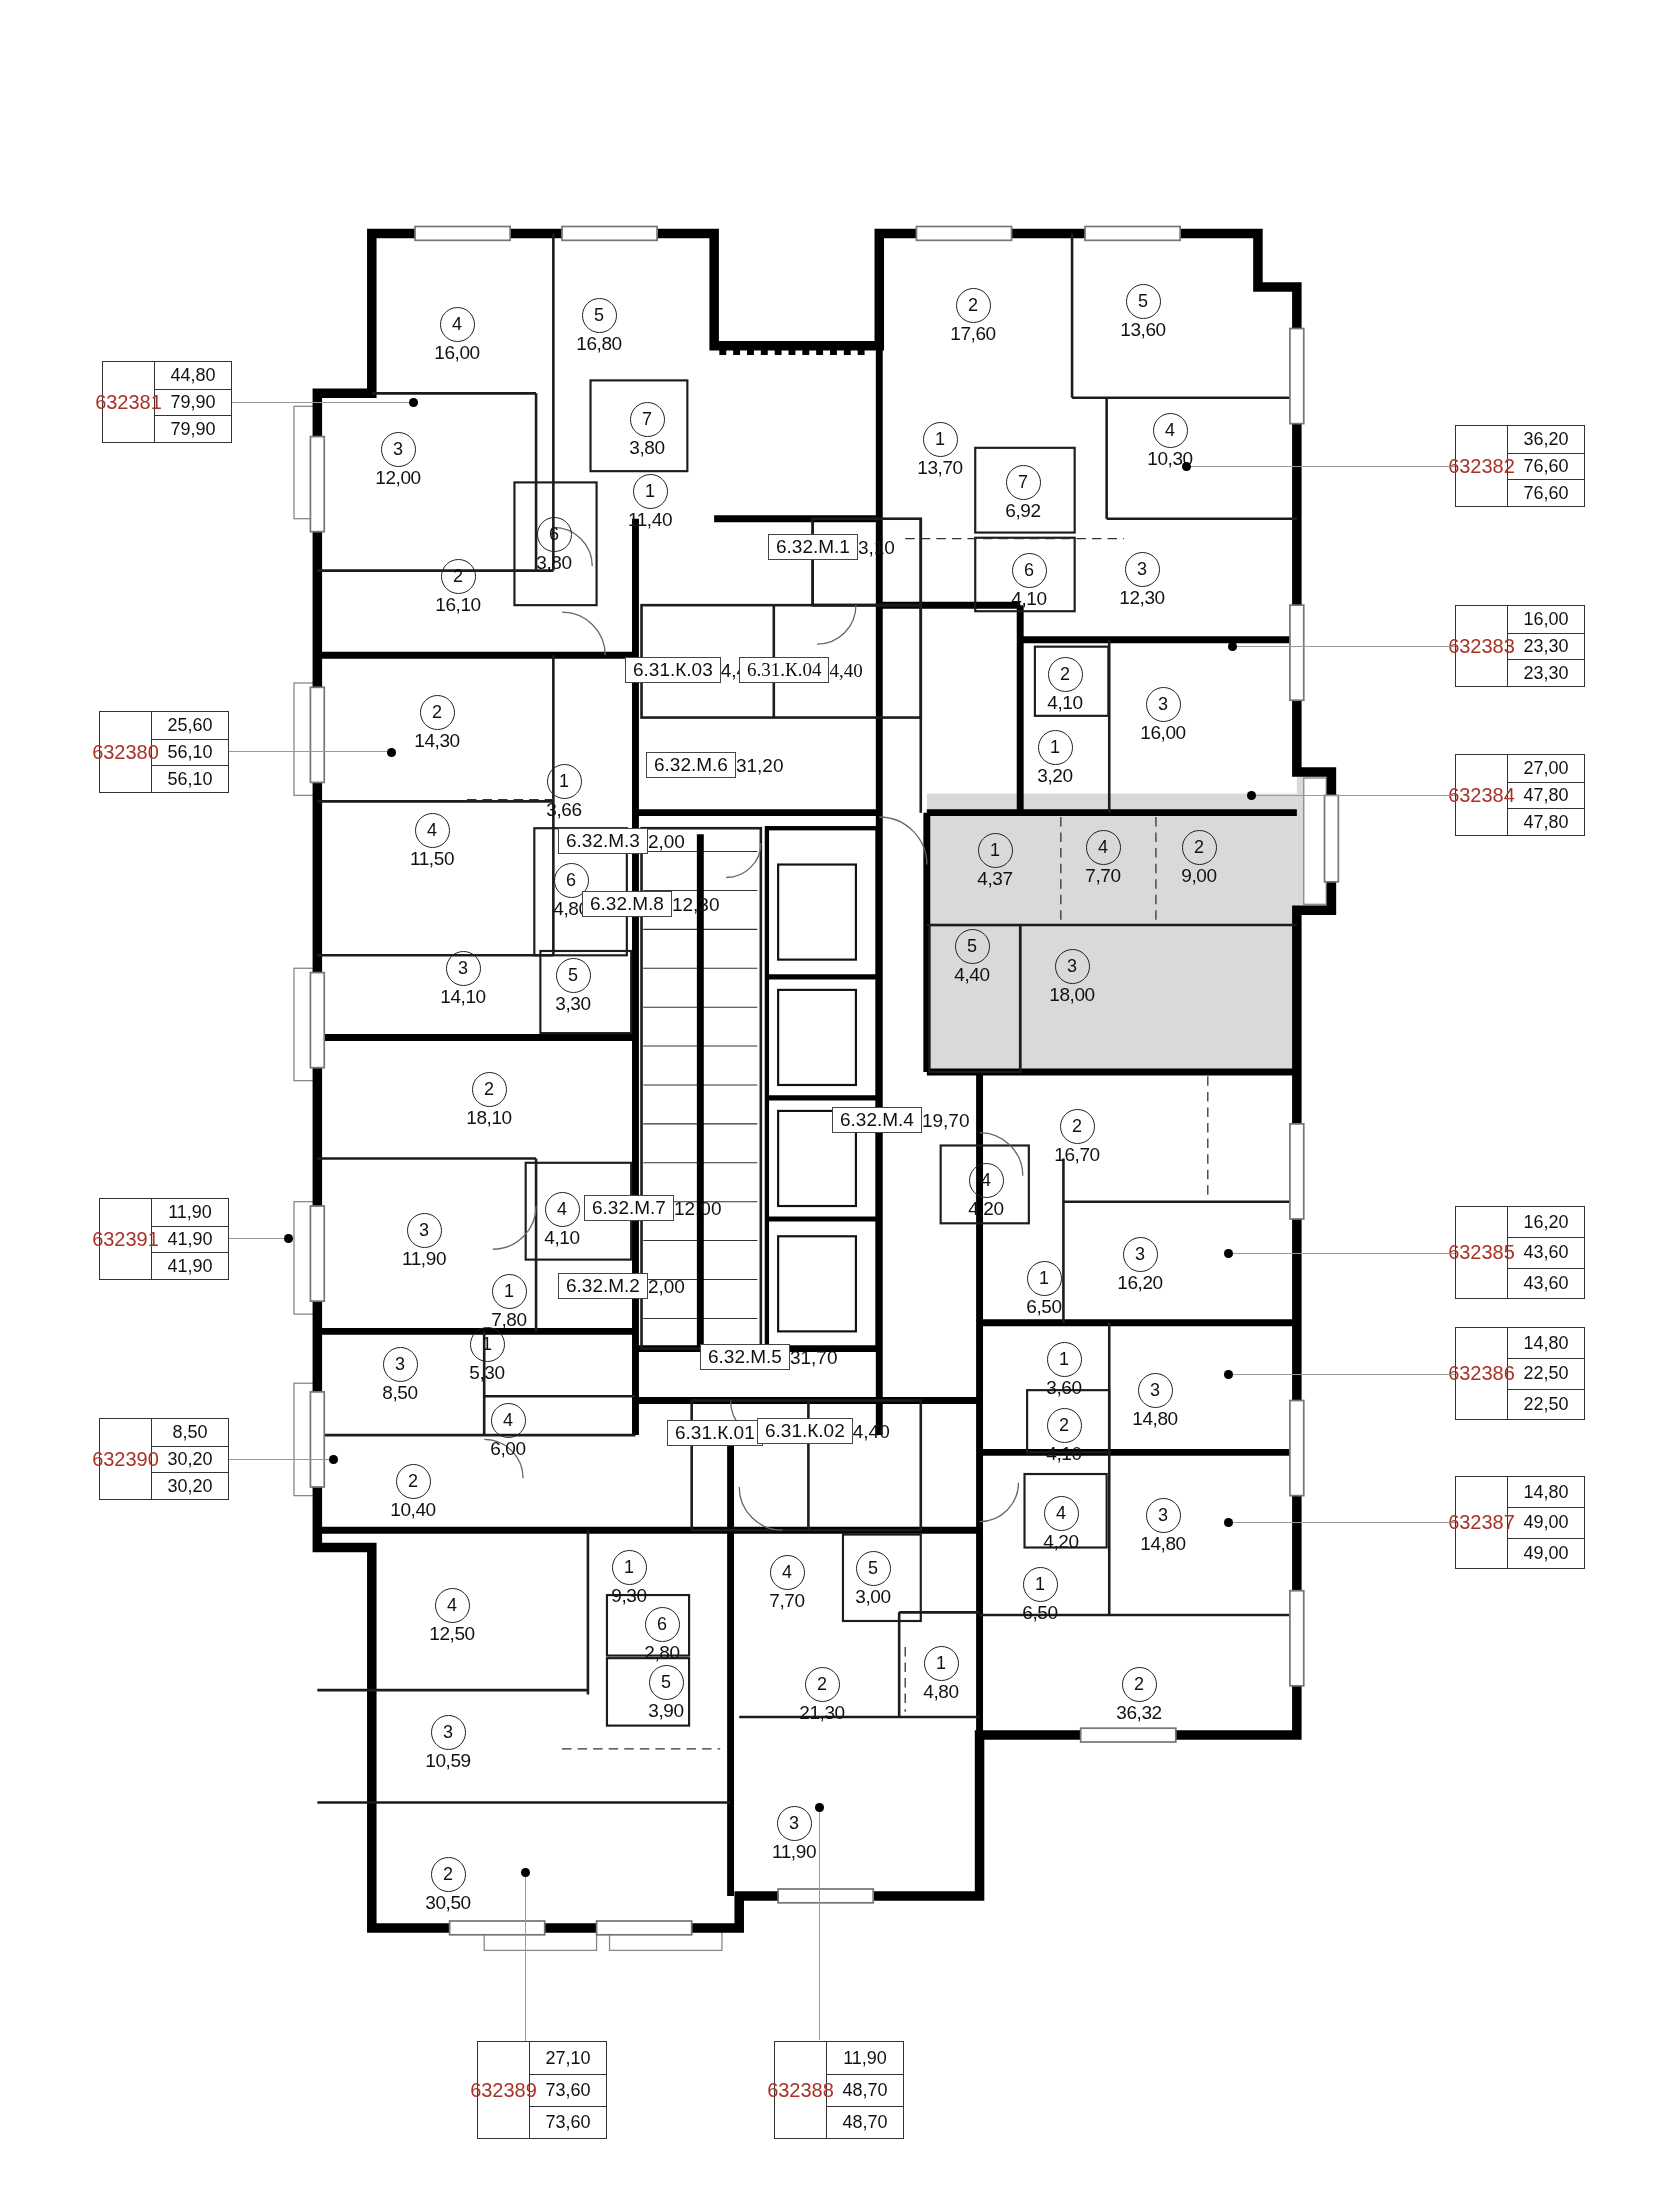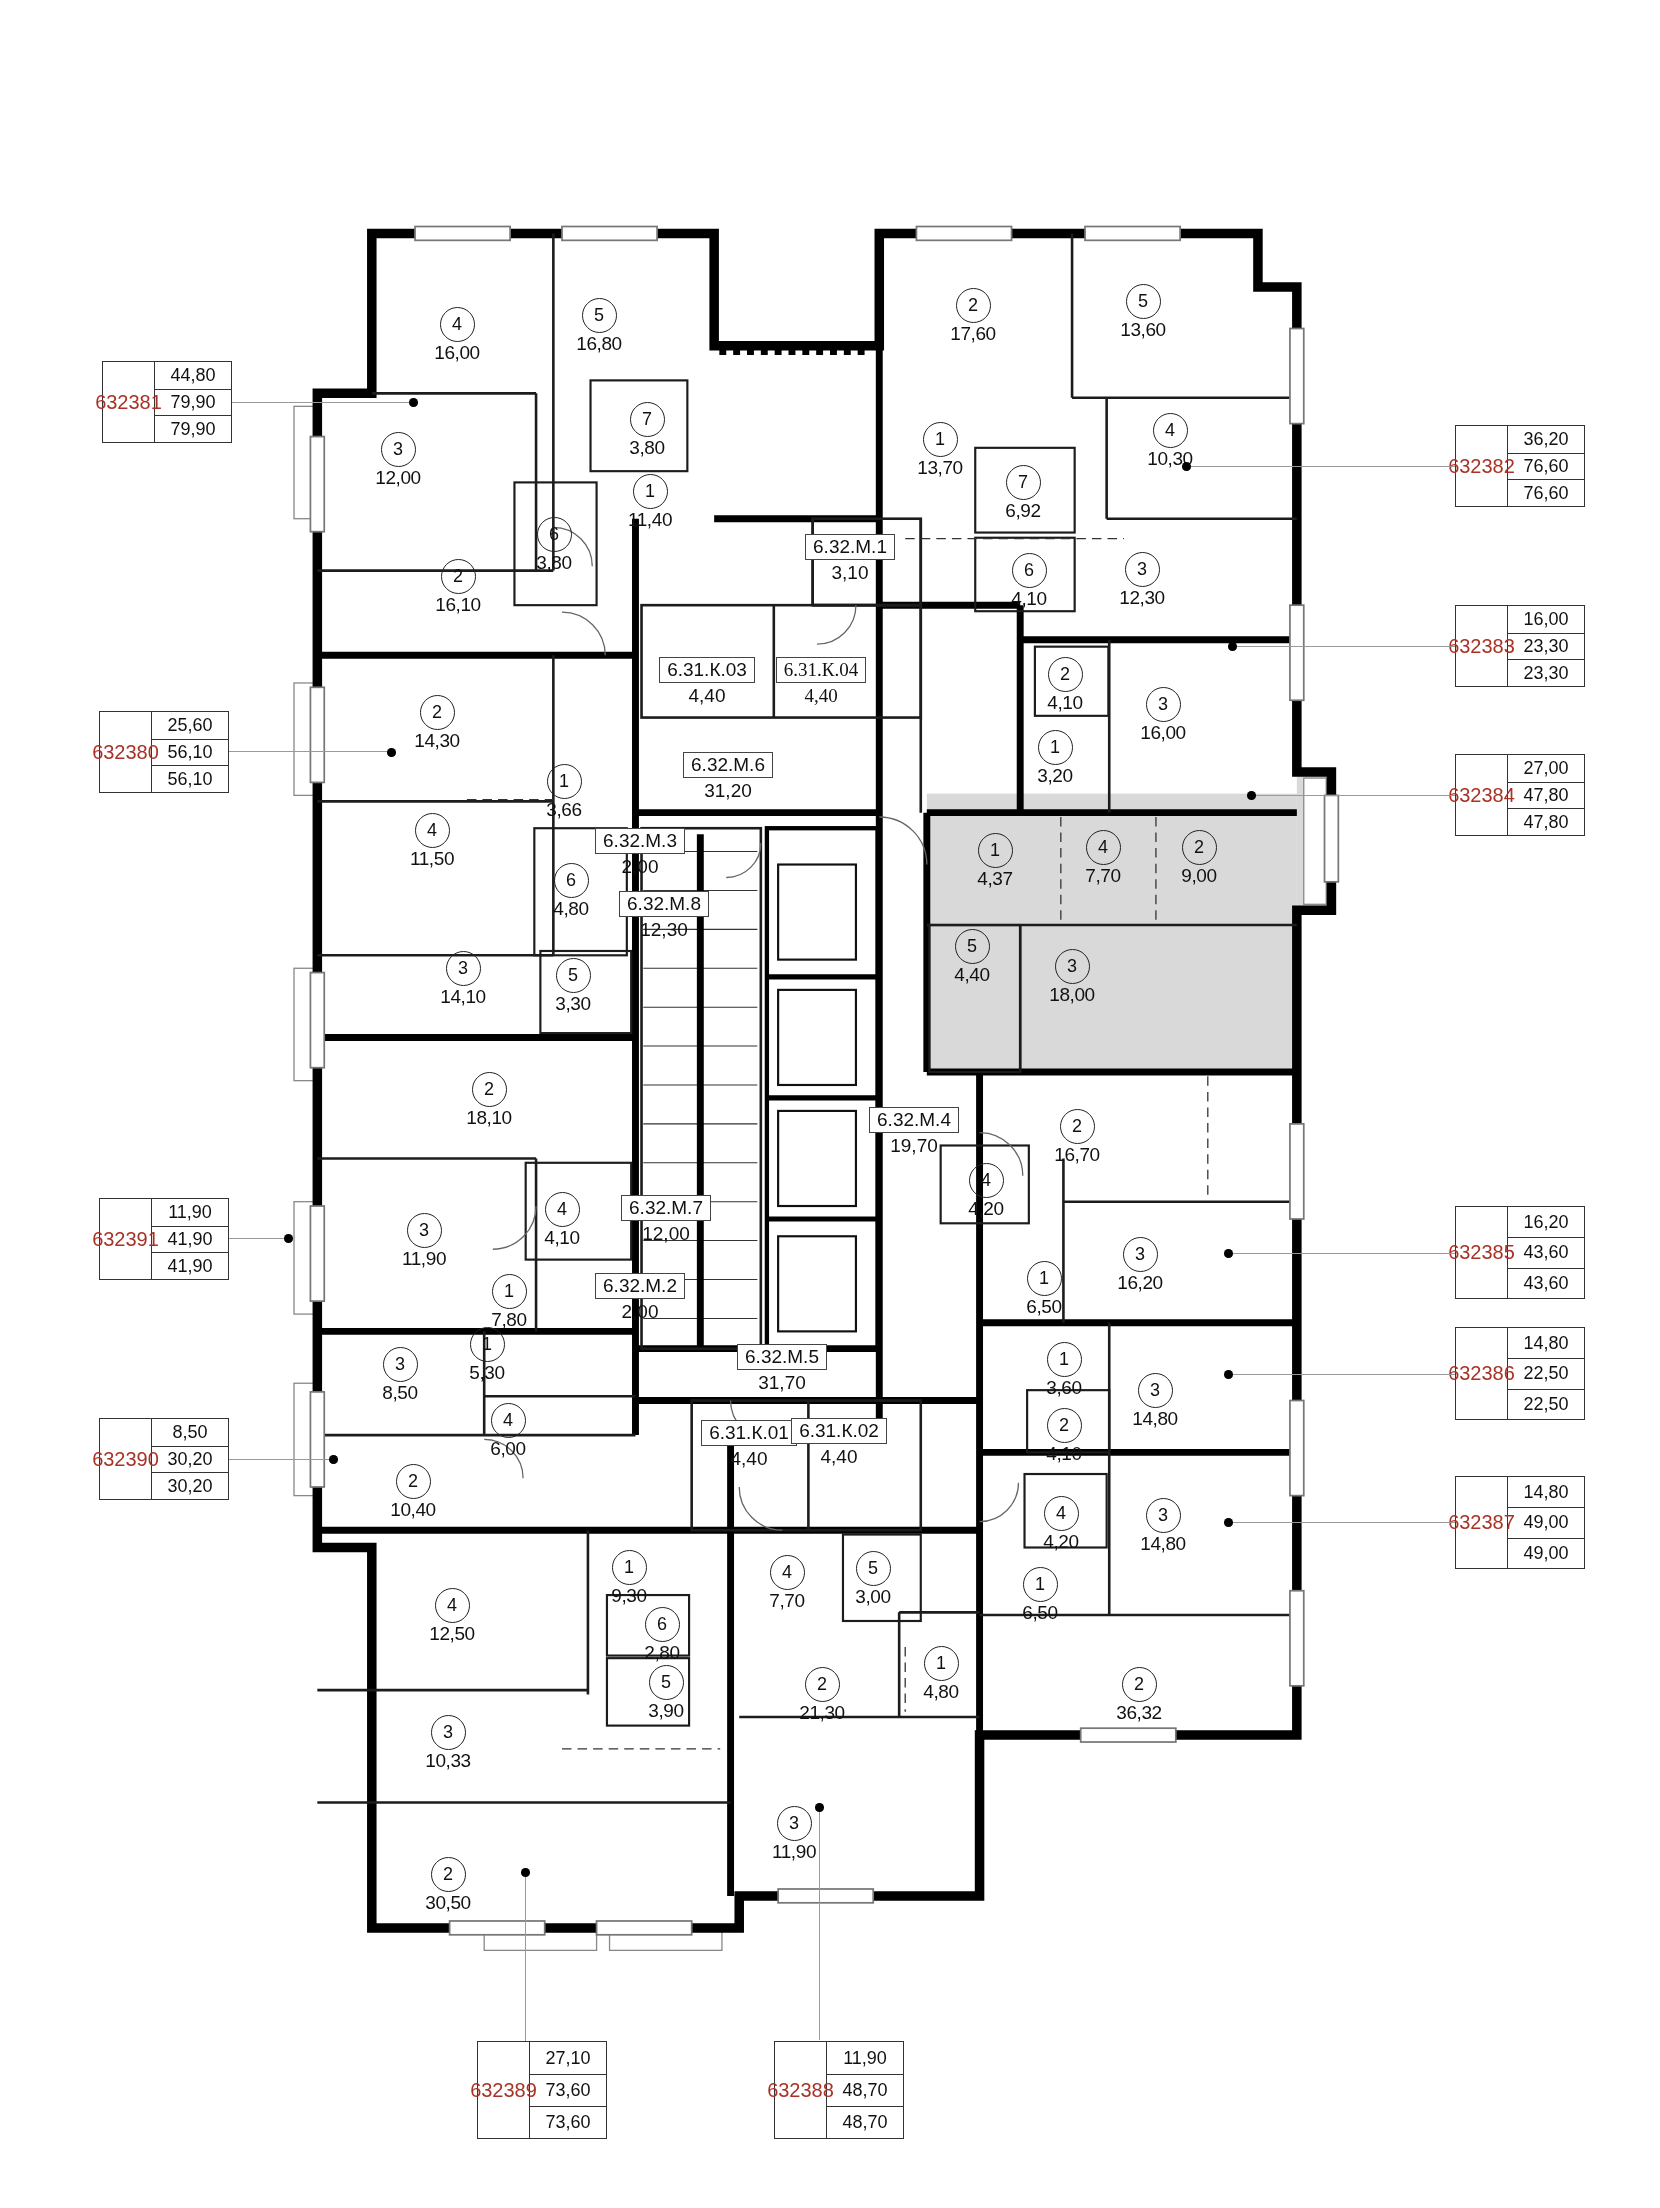--- a/index.html
+++ b/index.html
@@ -7,21 +7,21 @@
   .canvas{position:relative;width:1660px;height:2208px;background:#fff;
           font-family:"Liberation Sans",sans-serif;color:#111;overflow:hidden;}
   svg.plan{position:absolute;left:0;top:0;}
   
   .room{position:absolute;width:104px;display:flex;flex-direction:column;align-items:center;}
   .room .circ{width:33px;height:33px;border:1.5px solid #222;border-radius:50%;
               display:flex;align-items:center;justify-content:center;
               font-size:18px;background:transparent;}
   .room .rarea{font-size:19px;margin-top:0px;letter-spacing:-0.4px;white-space:nowrap;}
   
-  .svc{position:absolute;width:164px;display:flex;flex-direction:column;align-items:center;}
+  .svc{position:absolute;width:164px;display:flex;flex-direction:row;align-items:center;}
   .svc .code{border:1px solid #444;background:#fff;padding:0.9px 7px;font-size:19px;white-space:nowrap;}
   .svc .sarea{font-size:19px;margin-top:2px;}
   
   .unit-label{position:absolute;display:grid;grid-template-columns:52px 1fr;
               border:1.2px solid #333;background:#fff;box-sizing:border-box;}
   .unit-label .uid{display:flex;align-items:center;justify-content:center;
                    color:var(--red);font-size:20px;border-right:1.2px solid #333;}
   .unit-label .vals{display:grid;grid-auto-rows:1fr;}
   .unit-label .val{display:flex;align-items:center;justify-content:center;
                    font-size:18px;border-top:1.2px solid #333;}
@@ -255,21 +255,21 @@
       <div class="room" style="left: 614px; top: 1665px;">
         <div class="circ">5</div>
         <div class="rarea">3,90</div>
       </div>
       <div class="room" style="left: 400px; top: 1588px;">
         <div class="circ">4</div>
         <div class="rarea">12,50</div>
       </div>
       <div class="room" style="left: 396px; top: 1715px;">
         <div class="circ">3</div>
-        <div class="rarea">10,33</div>
+        <div class="rarea">10,59</div>
       </div>
       <div class="room" style="left: 396px; top: 1857px;">
         <div class="circ">2</div>
         <div class="rarea">30,50</div>
       </div>
       <div class="room" style="left: 735px; top: 1555px;">
         <div class="circ">4</div>
         <div class="rarea">7,70</div>
       </div>
       <div class="room" style="left: 821px; top: 1551px;">

